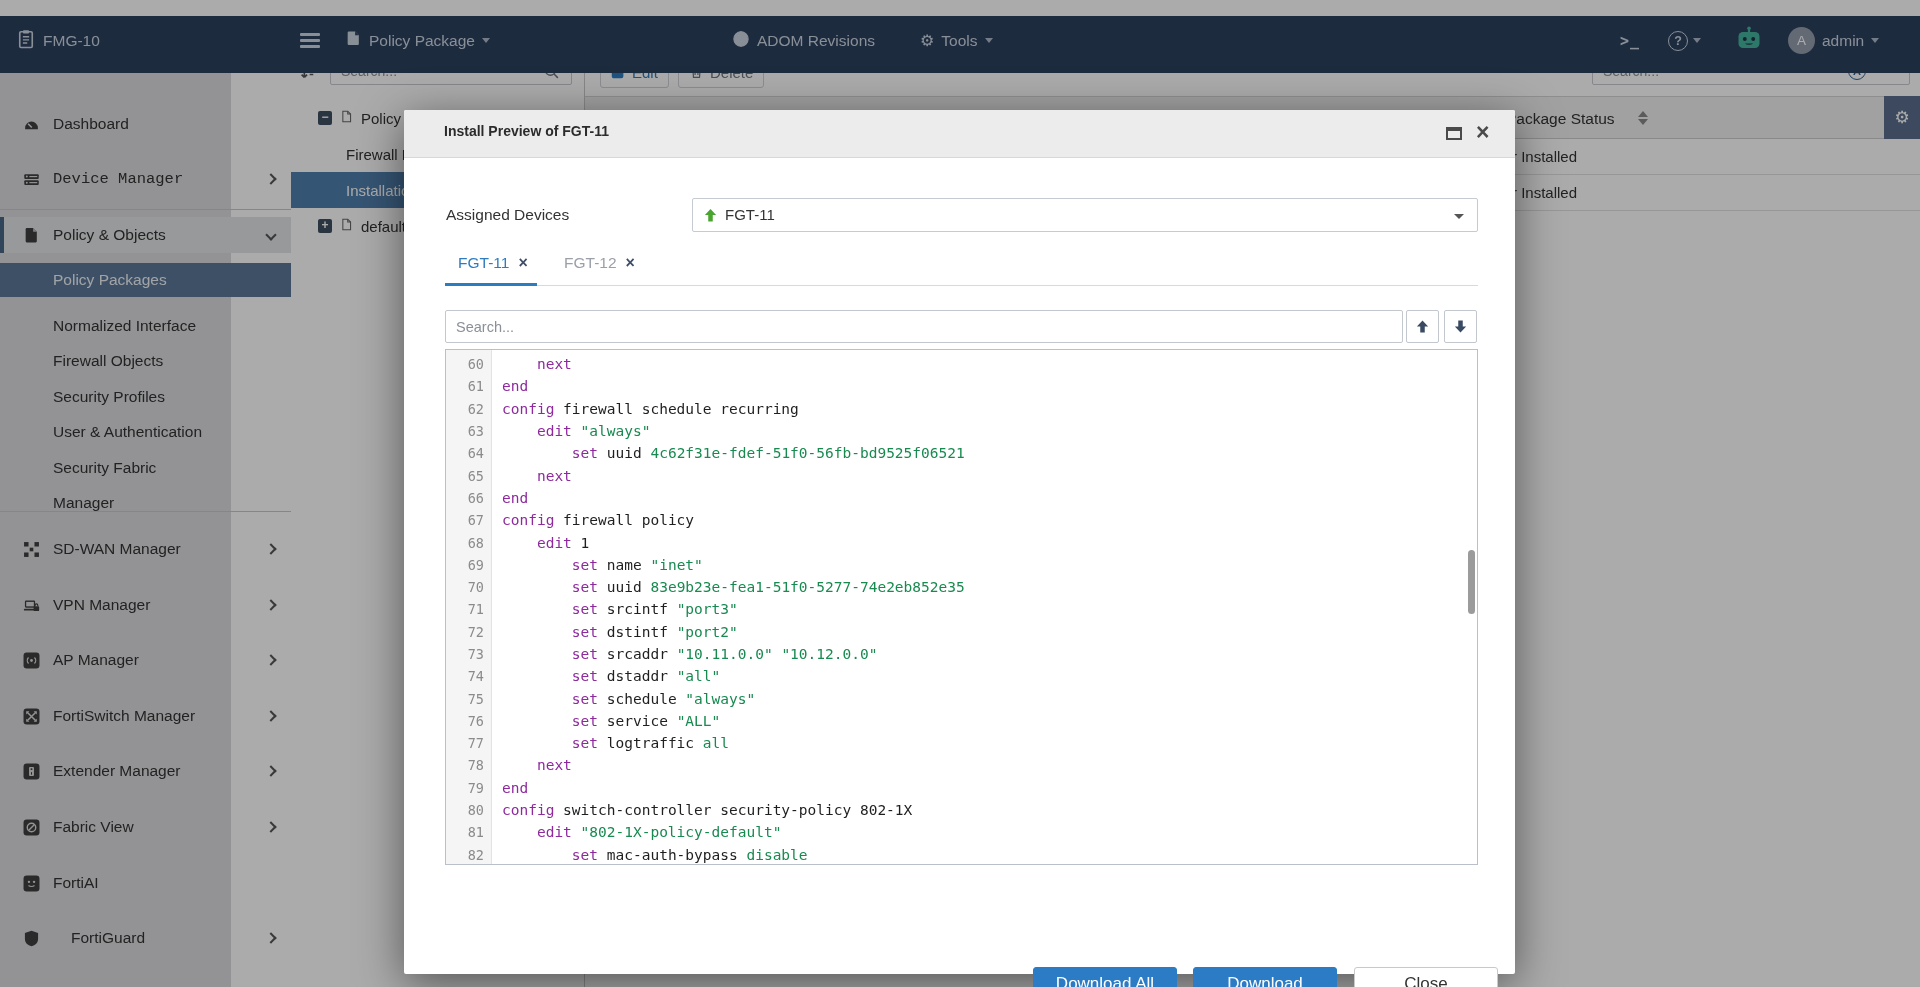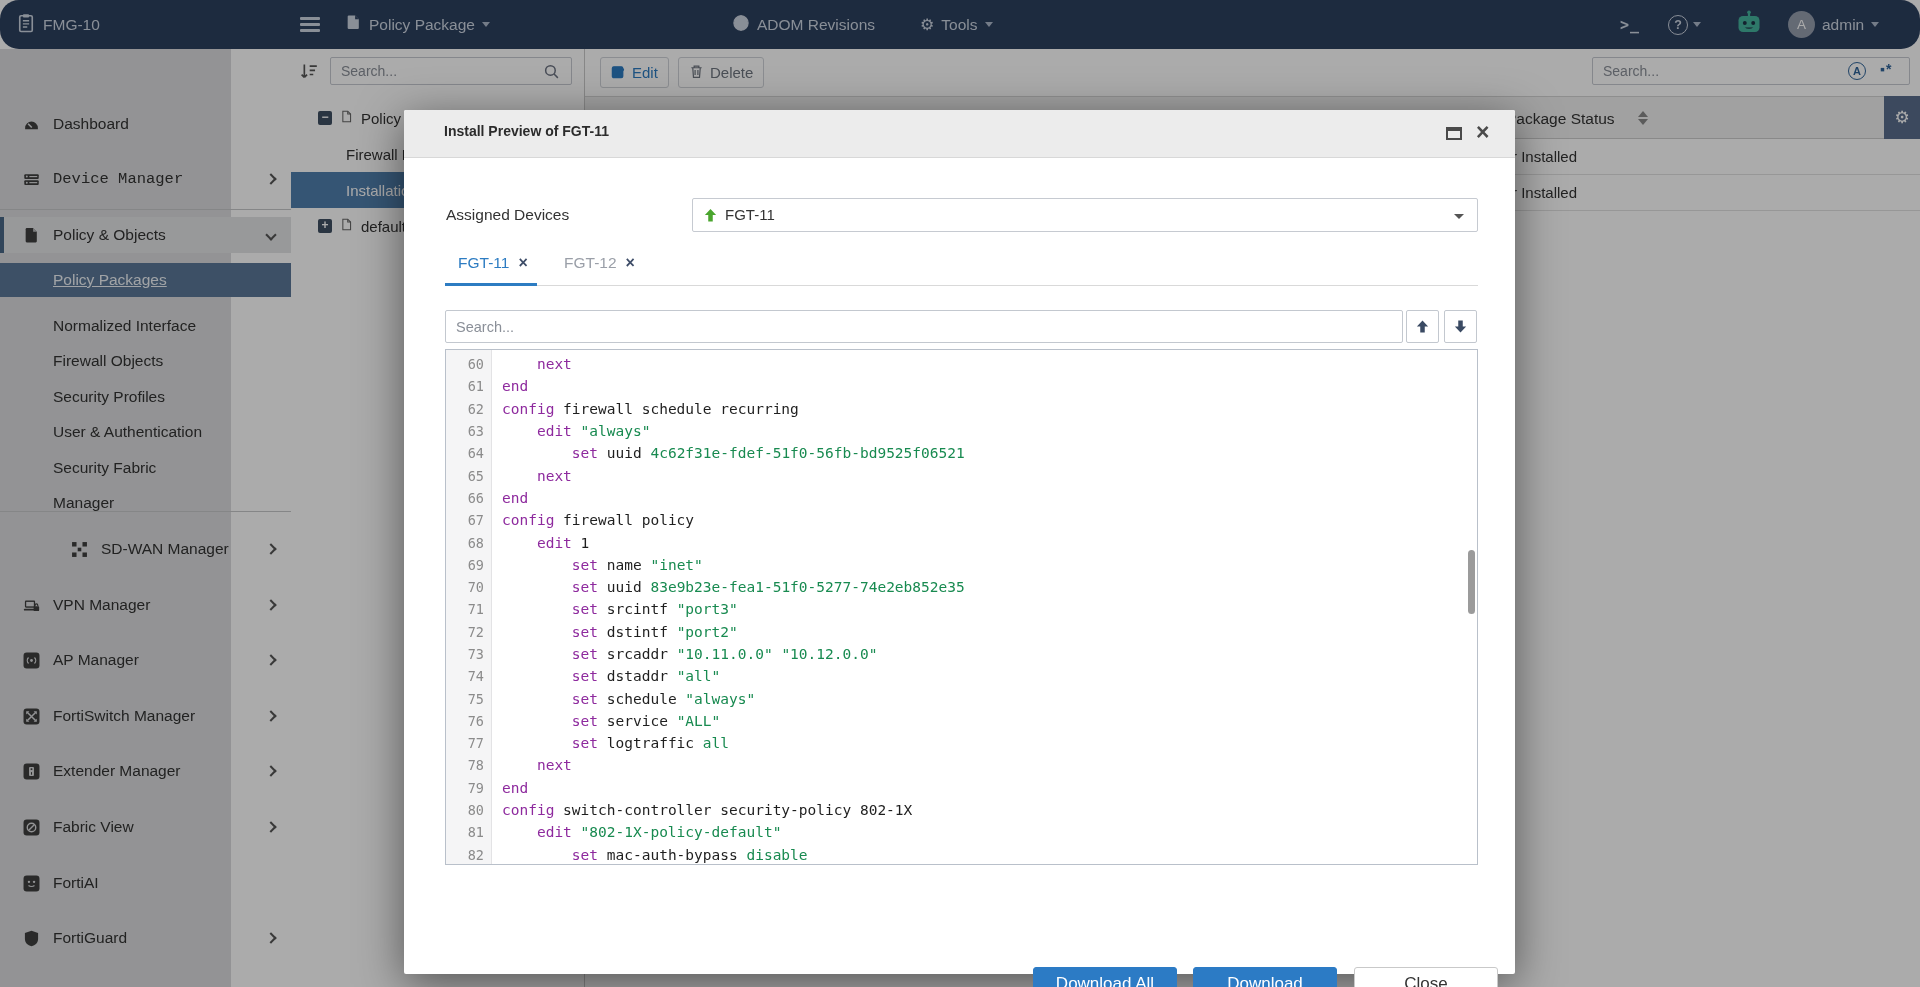--- a/index.html
+++ b/index.html
@@ -1,19 +1,19 @@
 <!DOCTYPE html>
 <html style="--accent: #2c7bc5; --kw: #8e2a9e; --val: #188a50; --txt: #1f1f1f;"><head>
 <meta charset="utf-8">
 <style>
   * { margin:0; padding:0; box-sizing:border-box; }
   html,body { width:1920px; height:987px; overflow:hidden; font-family:"Liberation Sans",sans-serif; background:#fff; }
 
   
-  #topbar { position:absolute; left:0; top:0; width:1920px; height:49px; background:#2c405f; z-index:10;border-radius:19px; }
+  #topbar { position:absolute; left:0; top:16px; width:1920px; height:57px; background:#2c405f; z-index:10; }
   #topbar .tb-item { position:absolute; top:0; height:49px; display:flex; align-items:center; gap:7px; color:#cdd5e1; font-size:15.5px; cursor:pointer; }
   #topbar svg { fill:#cdd5e1; }
   .caret { width:0; height:0; border-left:4.5px solid transparent; border-right:4.5px solid transparent; border-top:5px solid #aeb9cb; display:inline-block; }
   #hamburger { position:absolute; left:300px; top:17px; width:20px; cursor:pointer; }
   #hamburger div { height:2.5px; background:#cdd5e1; margin-bottom:3.5px; border-radius:1px; }
   #help-badge { width:20px; height:20px; border:1.6px solid #cdd5e1; border-radius:50%; font-size:12.5px; font-weight:bold; display:flex; align-items:center; justify-content:center; }
   #avatar { width:27px; height:27px; border-radius:50%; background:#959eae; color:#fff; font-size:13.5px; display:flex; align-items:center; justify-content:center; }
   #cli-icon { font-family:"DejaVu Sans Mono",monospace; font-weight:bold; font-size:15px; letter-spacing:1px; }
 
   
@@ -190,42 +190,42 @@
     <div class="side-item exp" style="top: 168px;">
       <span class="side-ic">
         <svg viewBox="0 0 16 16">
           <path d="M3.5 1h6L13 4.5v9a1 1 0 0 1-1 1H3.5a1 1 0 0 1-1-1V2a1 1 0 0 1 1-1z"></path>
           <path d="M9.5 1v3.5H13z" fill="#dbdcde" opacity=".8"></path>
         </svg>
       </span>
       <span>Policy &amp; Objects</span>
       <span class="chev down"></span>
     </div>
-    <div class="side-item sub sel" style="top: 214px; text-decoration: underline;">
+    <div class="side-item sub sel" style="top: 214px;">
       <span>Policy Packages</span>
     </div>
     <div class="side-item sub" style="top: 260px;">
       <span>Normalized Interface</span>
     </div>
     <div class="side-item sub" style="top: 295px;">
       <span>Firewall Objects</span>
     </div>
     <div class="side-item sub" style="top: 331px;">
       <span>Security Profiles</span>
     </div>
     <div class="side-item sub" style="top: 366px;">
       <span>User &amp; Authentication</span>
     </div>
     <div class="side-item sub" style="top: 402px;">
       <span>Security Fabric</span>
     </div>
     <div class="side-item sub" style="top: 437px;">
       <span>Manager</span>
     </div>
-    <div class="side-item" style="top: 482px; padding-left: 48px;">
+    <div class="side-item" style="top: 482px;">
       <span class="side-ic">
         <svg viewBox="0 0 16 16">
           <rect x="1" y="1" width="4.2" height="4.2"></rect>
           <rect x="10.8" y="1" width="4.2" height="4.2"></rect>
           <rect x="1" y="10.8" width="4.2" height="4.2"></rect>
           <rect x="10.8" y="10.8" width="4.2" height="4.2"></rect>
           <rect x="6.3" y="6.3" width="3.4" height="3.4"></rect>
         </svg>
       </span>
       <span>SD-WAN Manager</span>
@@ -299,21 +299,21 @@
       <span class="side-ic">
         <svg viewBox="0 0 16 16">
           <rect x=".5" y=".5" width="15" height="15" rx="3"></rect>
           <circle cx="5.6" cy="6.4" r="1.1" fill="#dbdcde"></circle>
           <circle cx="10.4" cy="6.4" r="1.1" fill="#dbdcde"></circle>
           <path d="M5.2 9.8a3.6 2.2 0 0 0 5.6 0" stroke="#dbdcde" stroke-width="1.2" fill="none"></path>
         </svg>
       </span>
       <span>FortiAI</span>
     </div>
-    <div class="side-item" style="top: 871px;">
+    <div class="side-item" style="top: 871px; gap: 18px;">
       <span class="side-ic">
         <svg viewBox="0 0 16 16">
           <path d="M8 .8l6.2 2v5.4c0 3.8-2.6 6.3-6.2 7-3.6-.7-6.2-3.2-6.2-7V2.8z"></path>
         </svg>
       </span>
       <span>FortiGuard</span>
       <span class="chev right"></span>
     </div>
     <div class="side-item" style="top: 927px;">
       <span class="side-ic">⚙</span>

